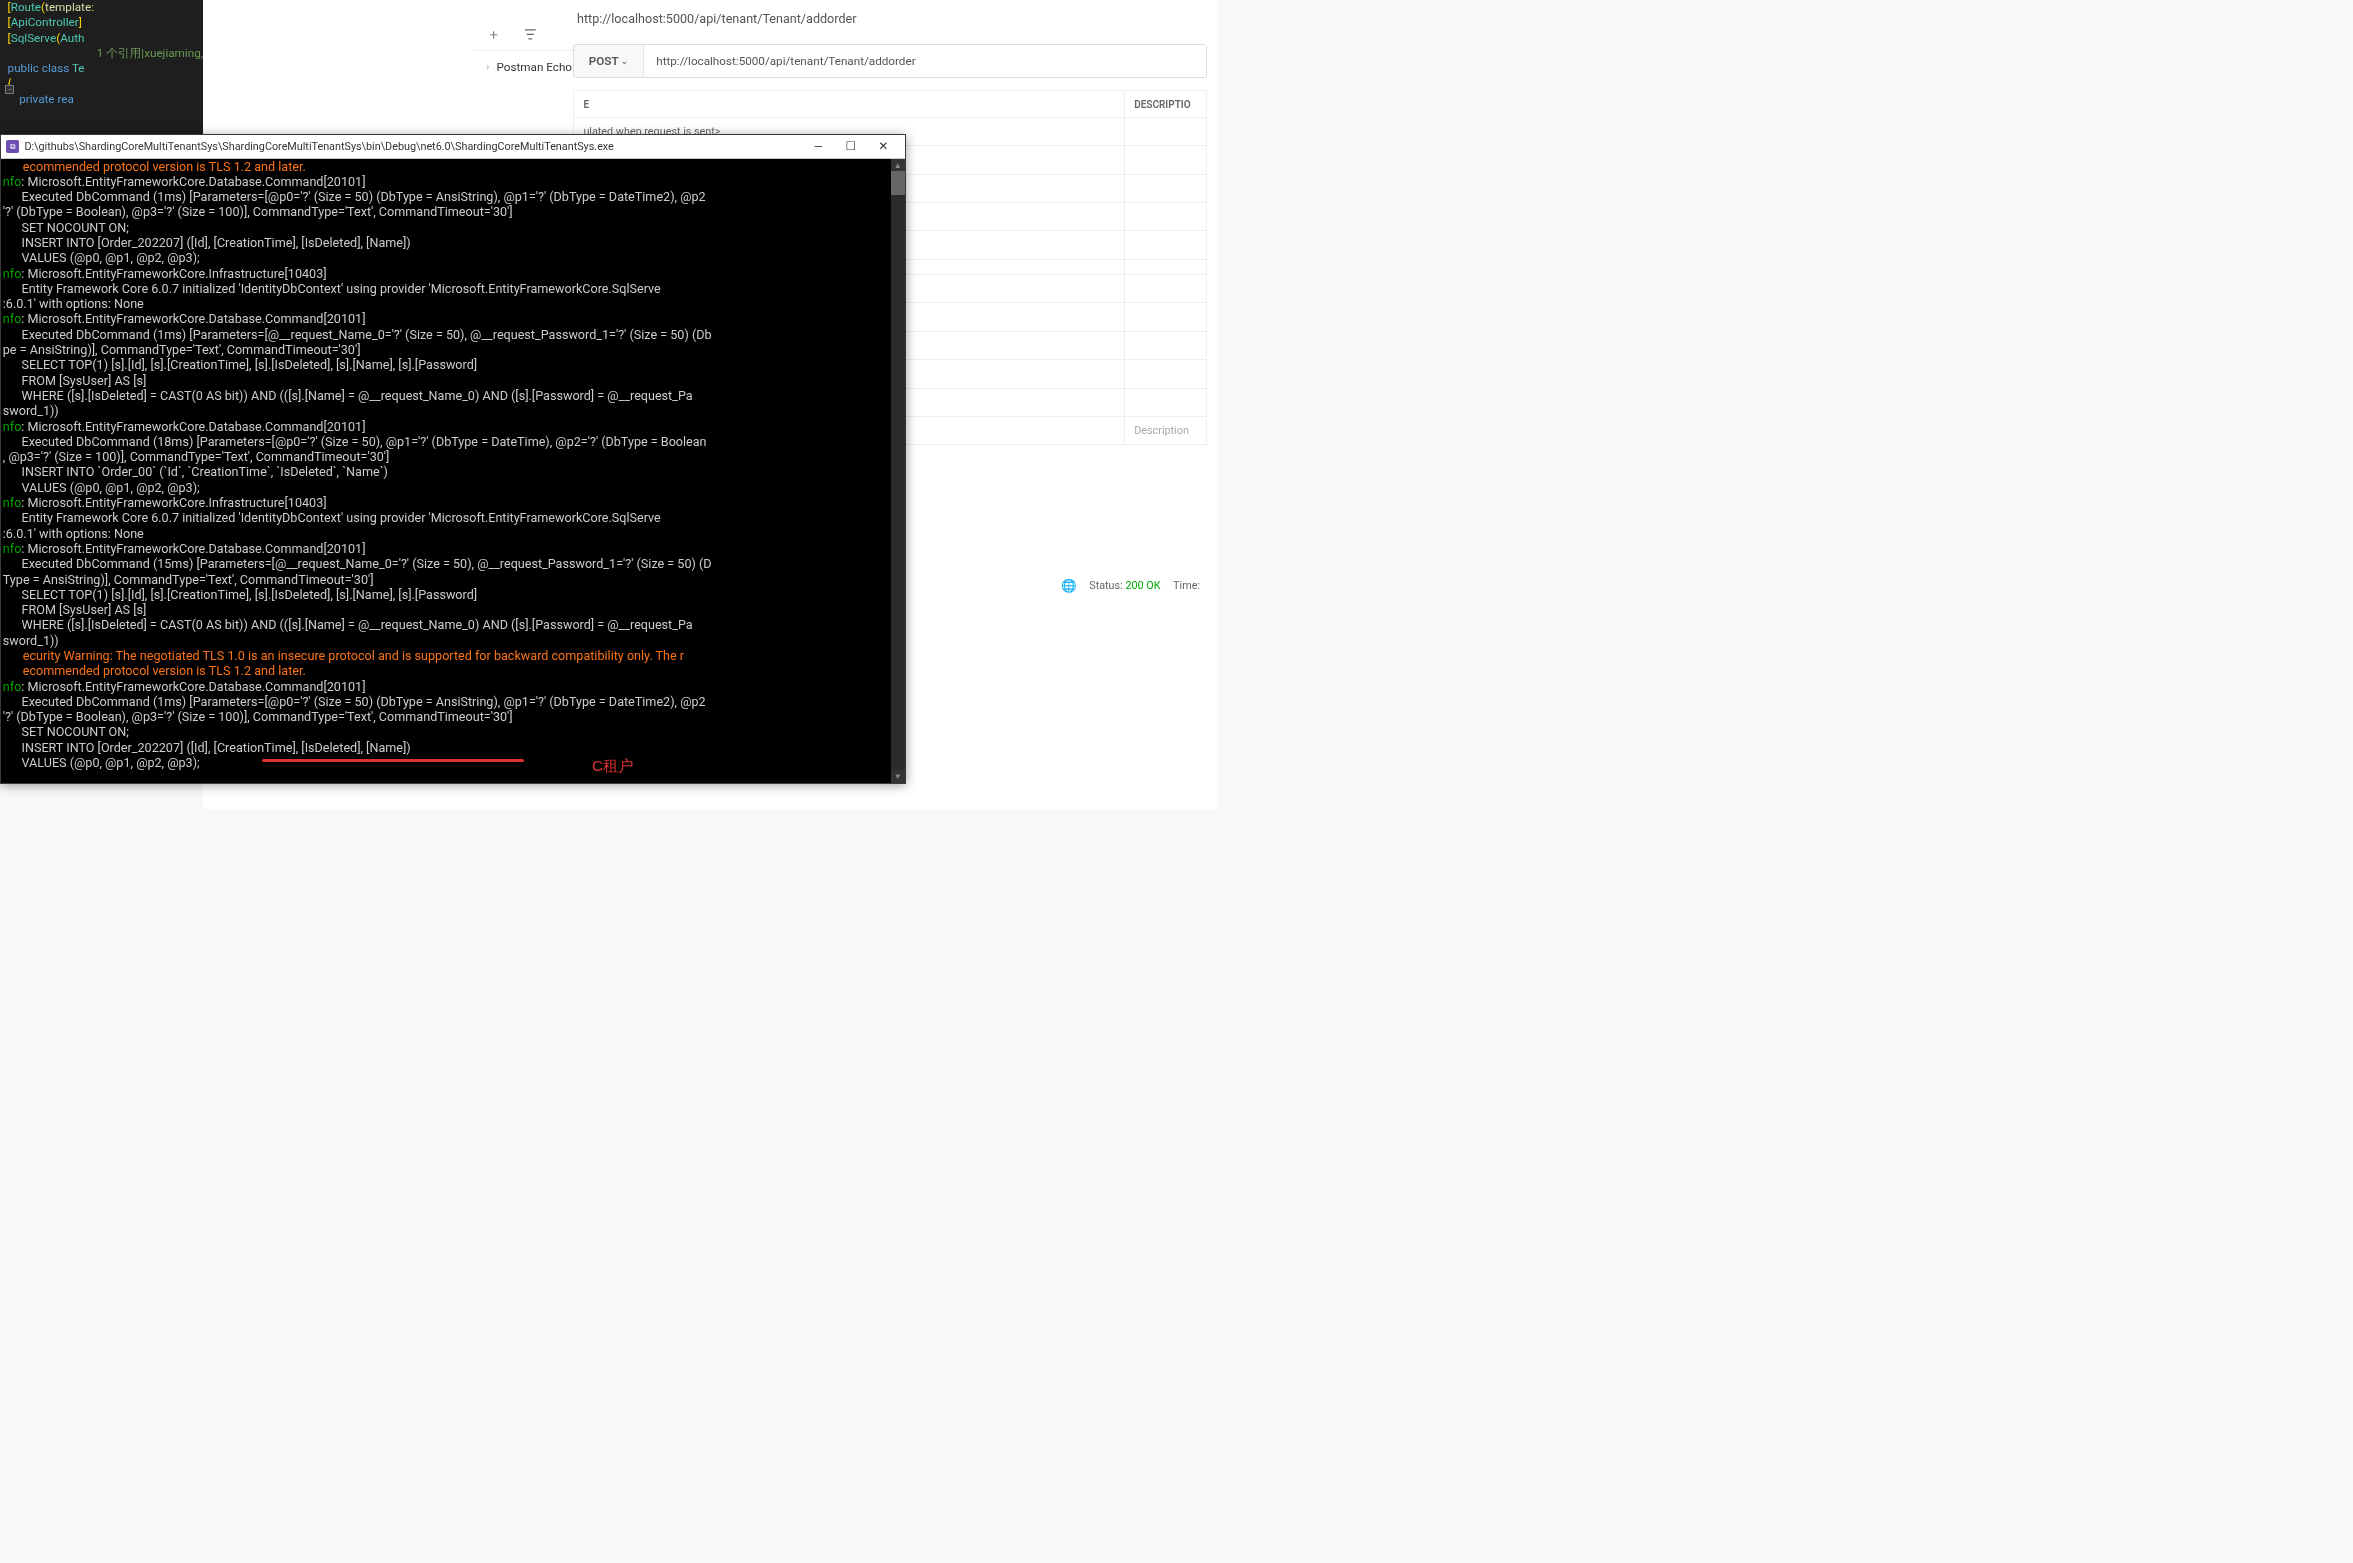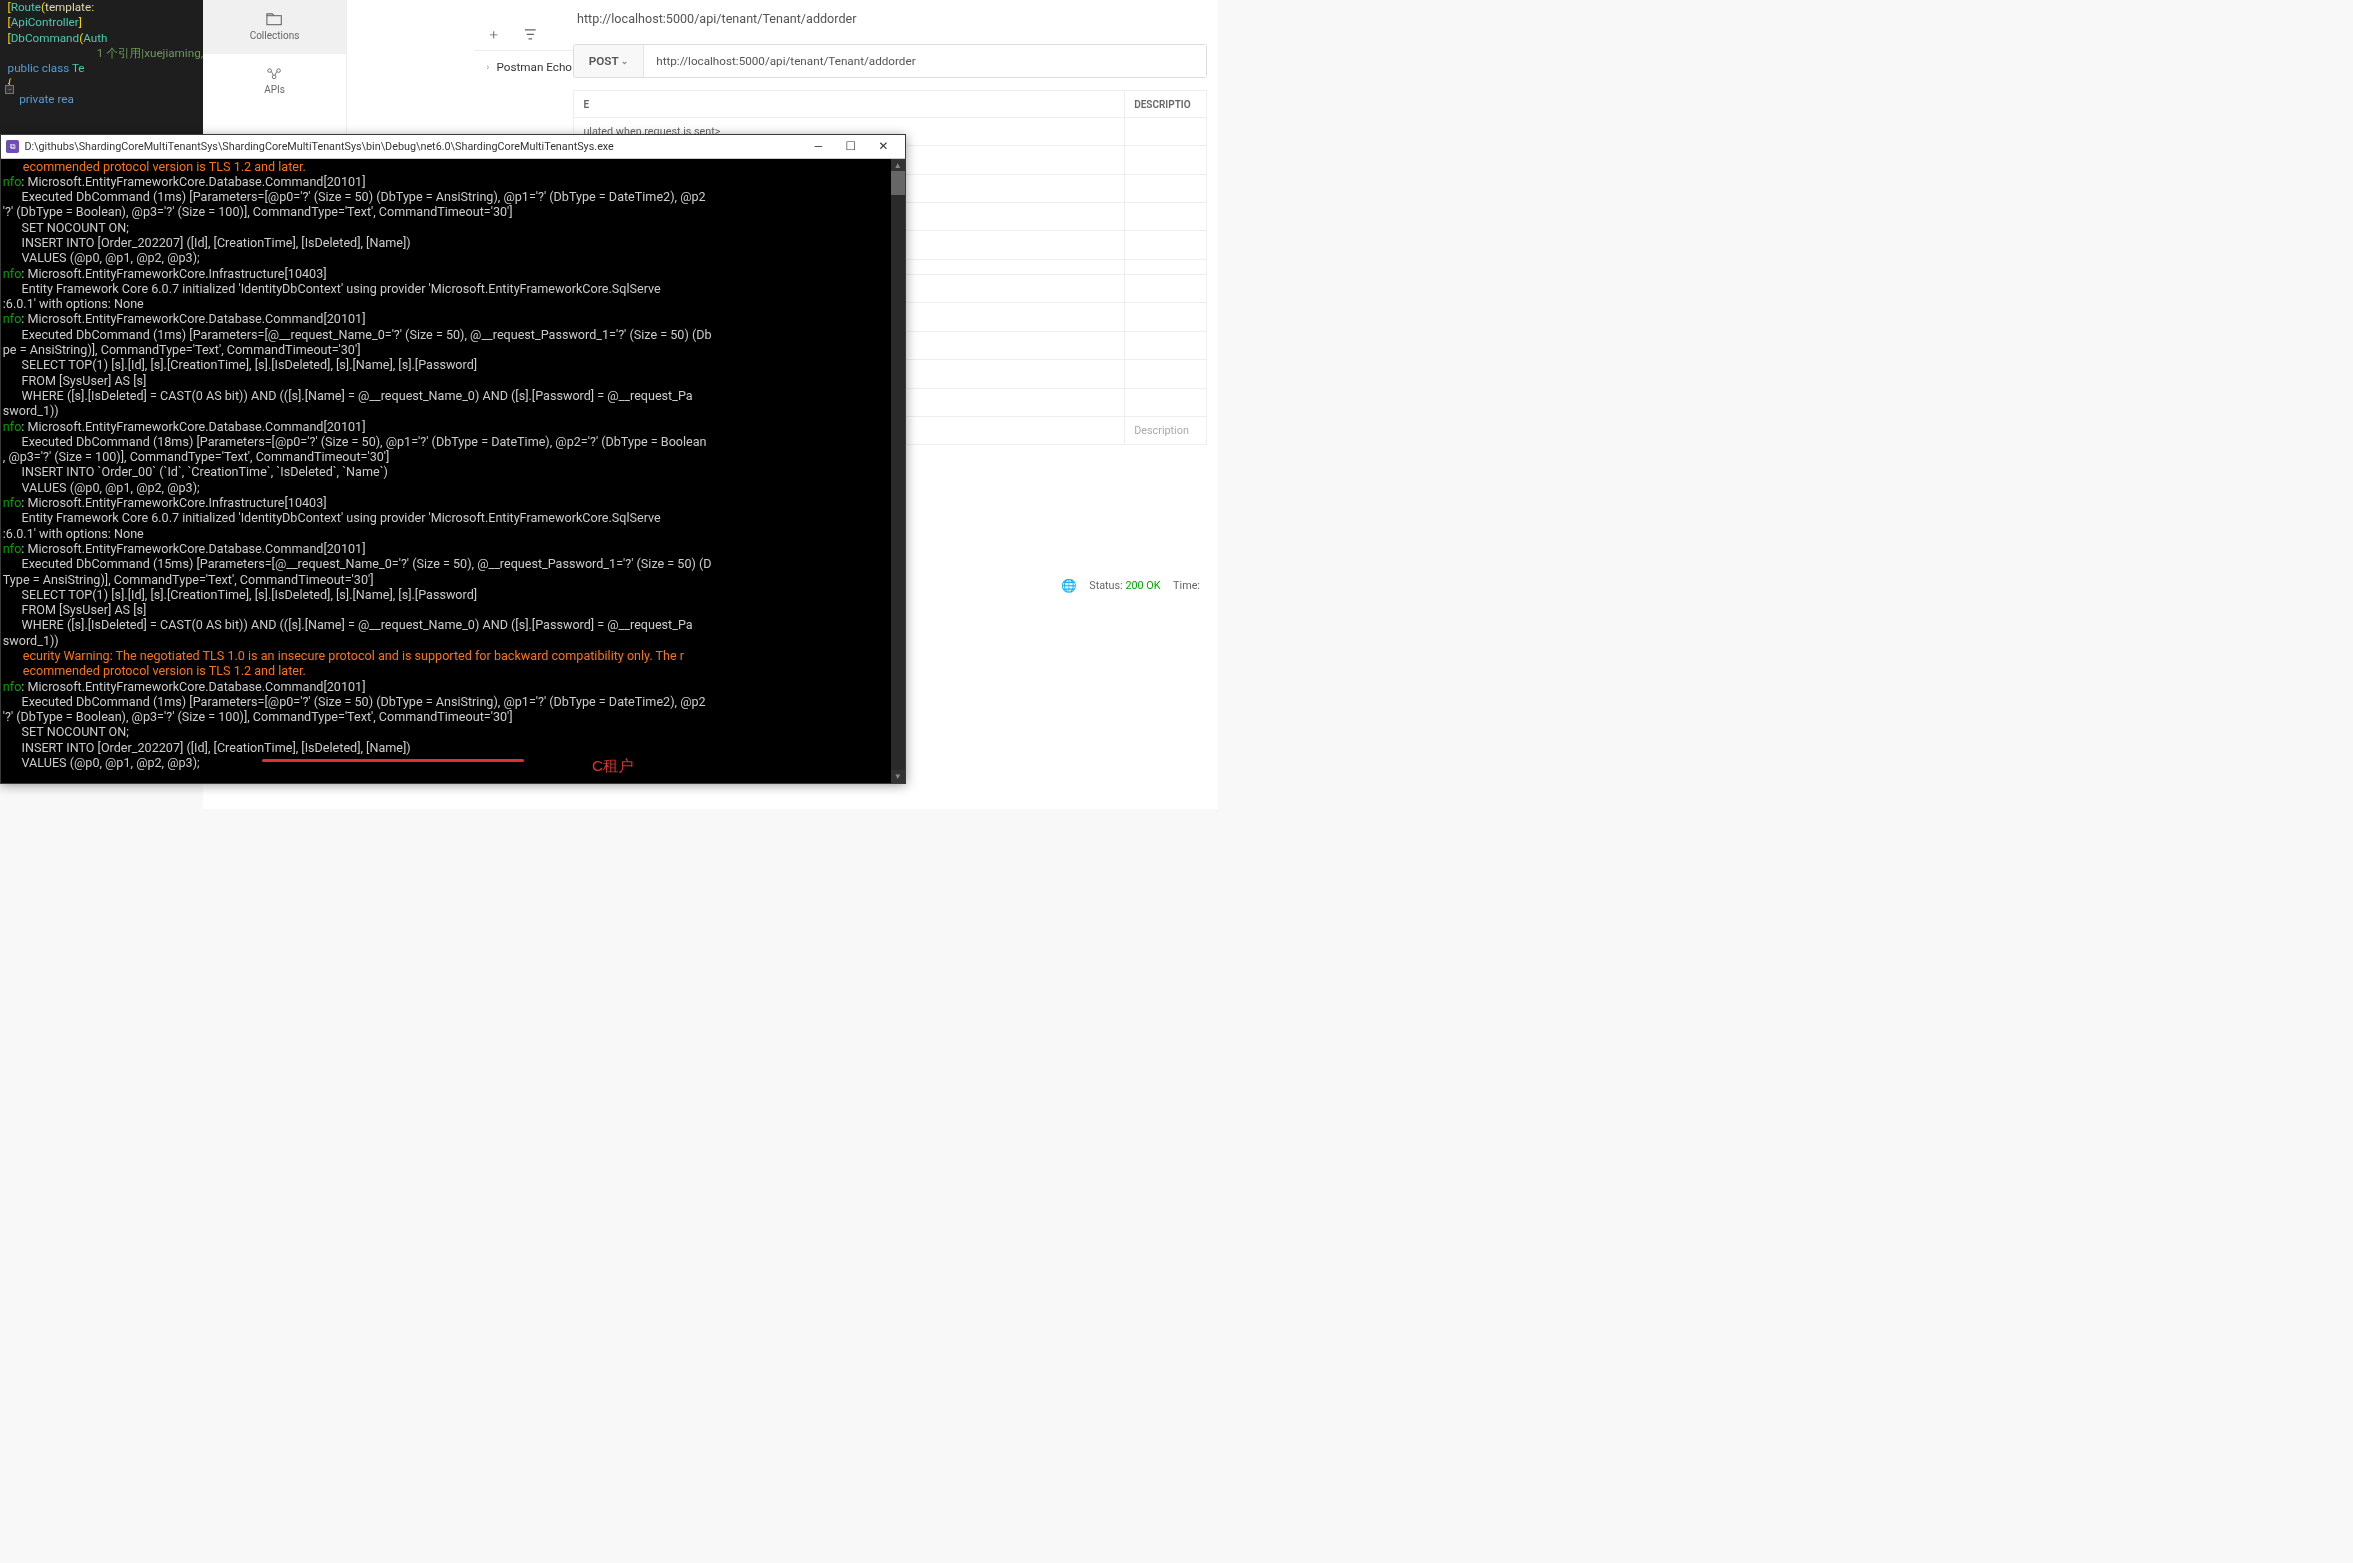--- a/index.html
+++ b/index.html
@@ -81,54 +81,29 @@
 
 .annotation-line { position: absolute; left: 262px; top: 759px; width: 262px; height: 2.7px; background: #dc3232; border-radius: 1.8px; }
 .annotation-text { position: absolute; left: 592px; top: 756px; color: #dc3232; font-size: 15.3px; font-family: "Microsoft YaHei", sans-serif; }
 </style>
 </head>
 <body>
 
 <div class="vscode">
   <div class="vscode-line"><span class="bracket">  [</span><span class="attr">Route</span><span class="bracket">(</span><span class="attr2">template</span><span class="bracket">:</span></div>
   <div class="vscode-line"><span class="bracket">  [</span><span class="attr">ApiController</span><span class="bracket">]</span></div>
-  <div class="vscode-line"><span class="bracket">  [</span><span class="attr">DbCommand</span><span class="bracket">(</span><span class="attr">Auth</span></div>
+  <div class="vscode-line"><span class="bracket">  [</span><span class="attr">SqlServe</span><span class="bracket">(</span><span class="attr">Auth</span></div>
   <div class="vscode-line comment">1 个引用|xuejiaming,</div>
   <div class="vscode-line"><span class="kw">  public class </span><span class="cls">Te</span></div>
   <div class="vscode-line"><span class="bracket">  {</span></div>
   <div class="vscode-line"><span class="kw">      private </span><span class="kw">rea</span></div>
   <div class="fold-marker">−</div>
 </div>
 
 <div class="postman">
-  <div class="pm-sidebar">
-    <div class="pm-side-icons">
-      <div class="pm-side-item active">
-        <div class="pm-side-icon">
-          <svg width="16.2" height="12.6" viewBox="0 0 18 14">
-              <rect x="1" y="3" width="16" height="10" fill="none" stroke="#666" stroke-width="1.2"></rect>
-              <path d="M1 3 L1 1 L7 1 L9 3" fill="none" stroke="#666" stroke-width="1.2"></path>
-            </svg>
-        </div>
-        <span>Collections</span>
-      </div>
-      <div class="pm-side-item">
-        <div class="pm-side-icon">
-          <svg width="16.2" height="12.6" viewBox="0 0 18 14">
-              <circle cx="4" cy="4" r="2" fill="none" stroke="#666"></circle>
-              <circle cx="14" cy="4" r="2" fill="none" stroke="#666"></circle>
-              <circle cx="9" cy="11" r="2" fill="none" stroke="#666"></circle>
-              <line x1="6" y1="5" x2="8" y2="9" stroke="#666"></line>
-              <line x1="12" y1="5" x2="10" y2="9" stroke="#666"></line>
-            </svg>
-        </div>
-        <span>APIs</span>
-      </div>
-    </div>
-  </div>
 
   <div class="pm-collections">
     <div class="pm-coll-header">
       <div class="pm-coll-icon">＋</div>
       <div class="pm-coll-icon">
         <svg width="12.6" height="10.8" viewBox="0 0 14 12">
             <path d="M1 1h12 M3 6h8 M5 11h4" stroke="#666" stroke-width="1.4"></path>
           </svg>
       </div>
       <div style="flex:1"></div>

